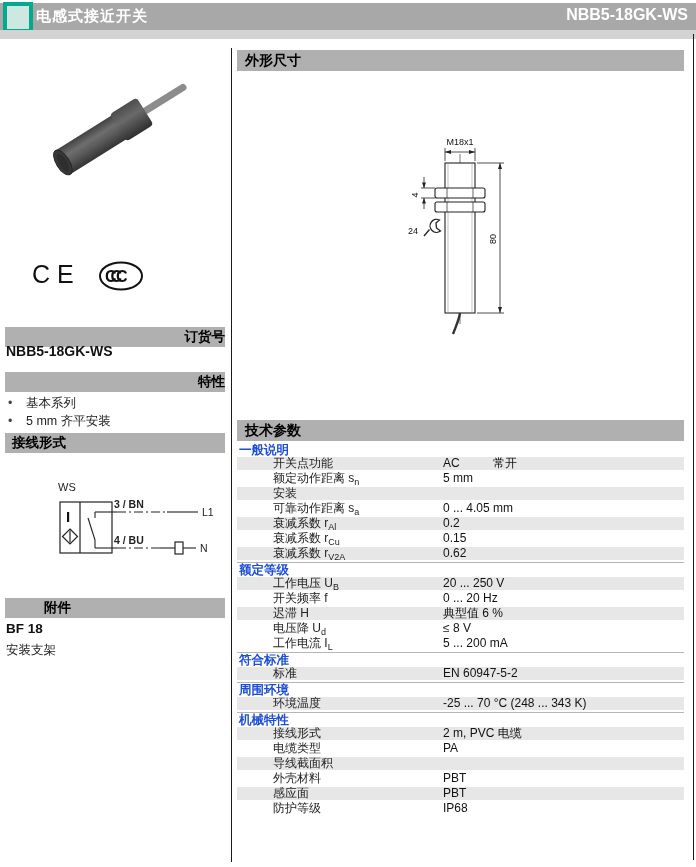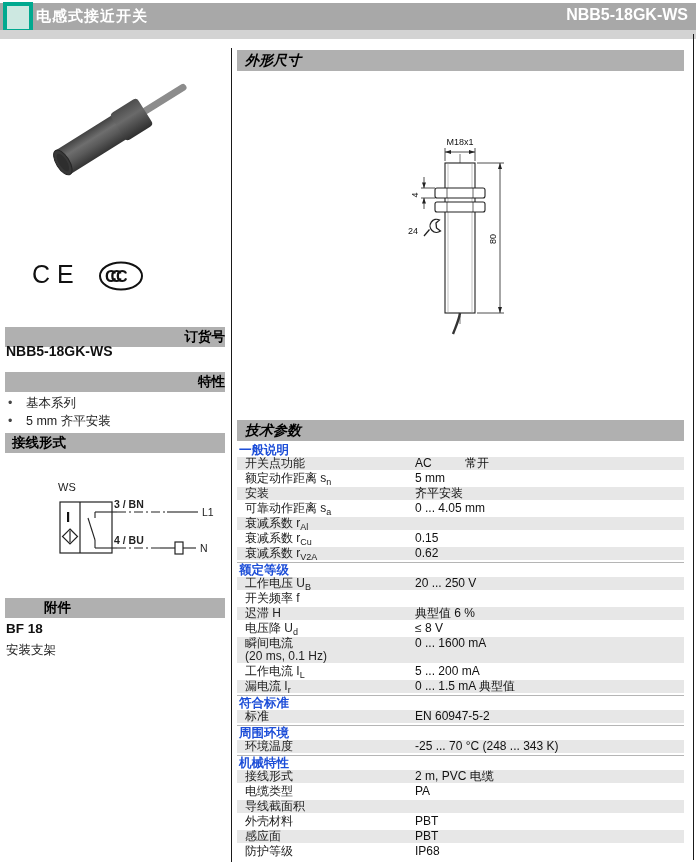--- a/index.html
+++ b/index.html
@@ -24,30 +24,30 @@
   .order-value{position:absolute;left:6px;top:343px;font-size:14px;font-weight:bold;}
   .feat{position:absolute;left:8px;font-size:12.5px;color:#222;}
   .feat .blt{display:inline-block;width:18px;color:#444;}
   .acc-model{position:absolute;left:6px;top:621px;font-size:13.5px;font-weight:bold;}
   .acc-desc{position:absolute;left:6px;top:642px;font-size:12.5px;color:#222;}
   .ce-mark{position:absolute;left:32px;top:260px;font-size:25px;letter-spacing:7px;color:#111;
            font-family:Liberation Sans, sans-serif;}
 
   
   .rbar{position:absolute;left:237px;width:447px;height:21px;background:#b0b0b0;
-        font-size:14px;font-weight:bold;line-height:21px;padding-left:8px;box-sizing:border-box;color:#000;font-style:italic;}
+        font-size:14px;font-weight:bold;line-height:21px;padding-left:8px;box-sizing:border-box;color:#000;}
 
   
   #tech-table{position:absolute;left:237px;top:443px;width:447px;}
   .tgroup{font-size:12.5px;font-weight:bold;color:#1d4ed8;padding:1px 0 1px 2px;height:12px;line-height:12px;
           border-top:1px solid #b5b5b5;margin-bottom:0;}
   .tgroup.first{border-top:none;}
   .trow{display:flex;margin-bottom:2px;font-size:12px;line-height:13px;padding:0;min-height:13px;}
   .trow.odd{background:#e7e7e7;}
-  .tlabel{width:178px;padding-left:8px;box-sizing:border-box;color:#222;}
+  .tlabel{width:178px;padding-left:8px;box-sizing:border-box;color:#222;margin-left:28px;}
   .tvalue{flex:1;color:#111;}
   .tvalue .v1{display:inline-block;min-width:50px;}
   sub{font-size:9px;line-height:0;}
   sup{font-size:9px;line-height:0;}
 
   svg text{font-family:"Liberation Sans","DejaVu Sans",sans-serif;}
 </style>
 </head>
 <body>
 
@@ -187,65 +187,58 @@
       <div class="trow odd">
         <div class="tlabel">开关点功能</div>
         <div class="tvalue"><span class="v1">AC</span><span>常开</span></div>
       </div>
       <div class="trow">
         <div class="tlabel">额定动作距离  s<sub>n</sub></div>
         <div class="tvalue">5 mm</div>
       </div>
       <div class="trow odd">
         <div class="tlabel">安装</div>
-        <div class="tvalue">齐平安装</div>
       </div>
       <div class="trow">
         <div class="tlabel">可靠动作距离 s<sub>a</sub></div>
         <div class="tvalue">0 ... 4.05 mm</div>
       </div>
       <div class="trow odd">
         <div class="tlabel">衰减系数 r<sub>Al</sub></div>
+        <div class="tvalue">0.2</div>
       </div>
       <div class="trow">
         <div class="tlabel">衰减系数 r<sub>Cu</sub></div>
         <div class="tvalue">0.15</div>
       </div>
       <div class="trow odd">
         <div class="tlabel">衰减系数 r<sub>V2A</sub></div>
         <div class="tvalue">0.62</div>
       </div>
       <div class="tgroup">额定等级</div>
       <div class="trow odd">
         <div class="tlabel">工作电压  U<sub>B</sub></div>
         <div class="tvalue">20 ... 250 V</div>
       </div>
       <div class="trow">
         <div class="tlabel">开关频率 f</div>
+        <div class="tvalue">0 ... 20 Hz</div>
       </div>
       <div class="trow odd">
         <div class="tlabel">迟滞 H</div>
         <div class="tvalue">典型值 6 %</div>
       </div>
       <div class="trow">
         <div class="tlabel">电压降  U<sub>d</sub></div>
         <div class="tvalue">≤ 8 V</div>
       </div>
-      <div class="trow odd">
-        <div class="tlabel">瞬间电流<div>(20 ms, 0.1 Hz)</div></div>
-        <div class="tvalue">0 ... 1600 mA</div>
-      </div>
       <div class="trow">
         <div class="tlabel">工作电流  I<sub>L</sub></div>
         <div class="tvalue">5 ... 200 mA</div>
       </div>
-      <div class="trow odd">
-        <div class="tlabel">漏电流 I<sub>r</sub></div>
-        <div class="tvalue">0 ... 1.5 mA 典型值</div>
-      </div>
       <div class="tgroup">符合标准</div>
       <div class="trow odd">
         <div class="tlabel">标准</div>
         <div class="tvalue">EN 60947-5-2</div>
       </div>
       <div class="tgroup">周围环境</div>
       <div class="trow odd">
         <div class="tlabel">环境温度</div>
         <div class="tvalue">-25 ... 70 °C (248 ... 343 K)</div>
       </div>

